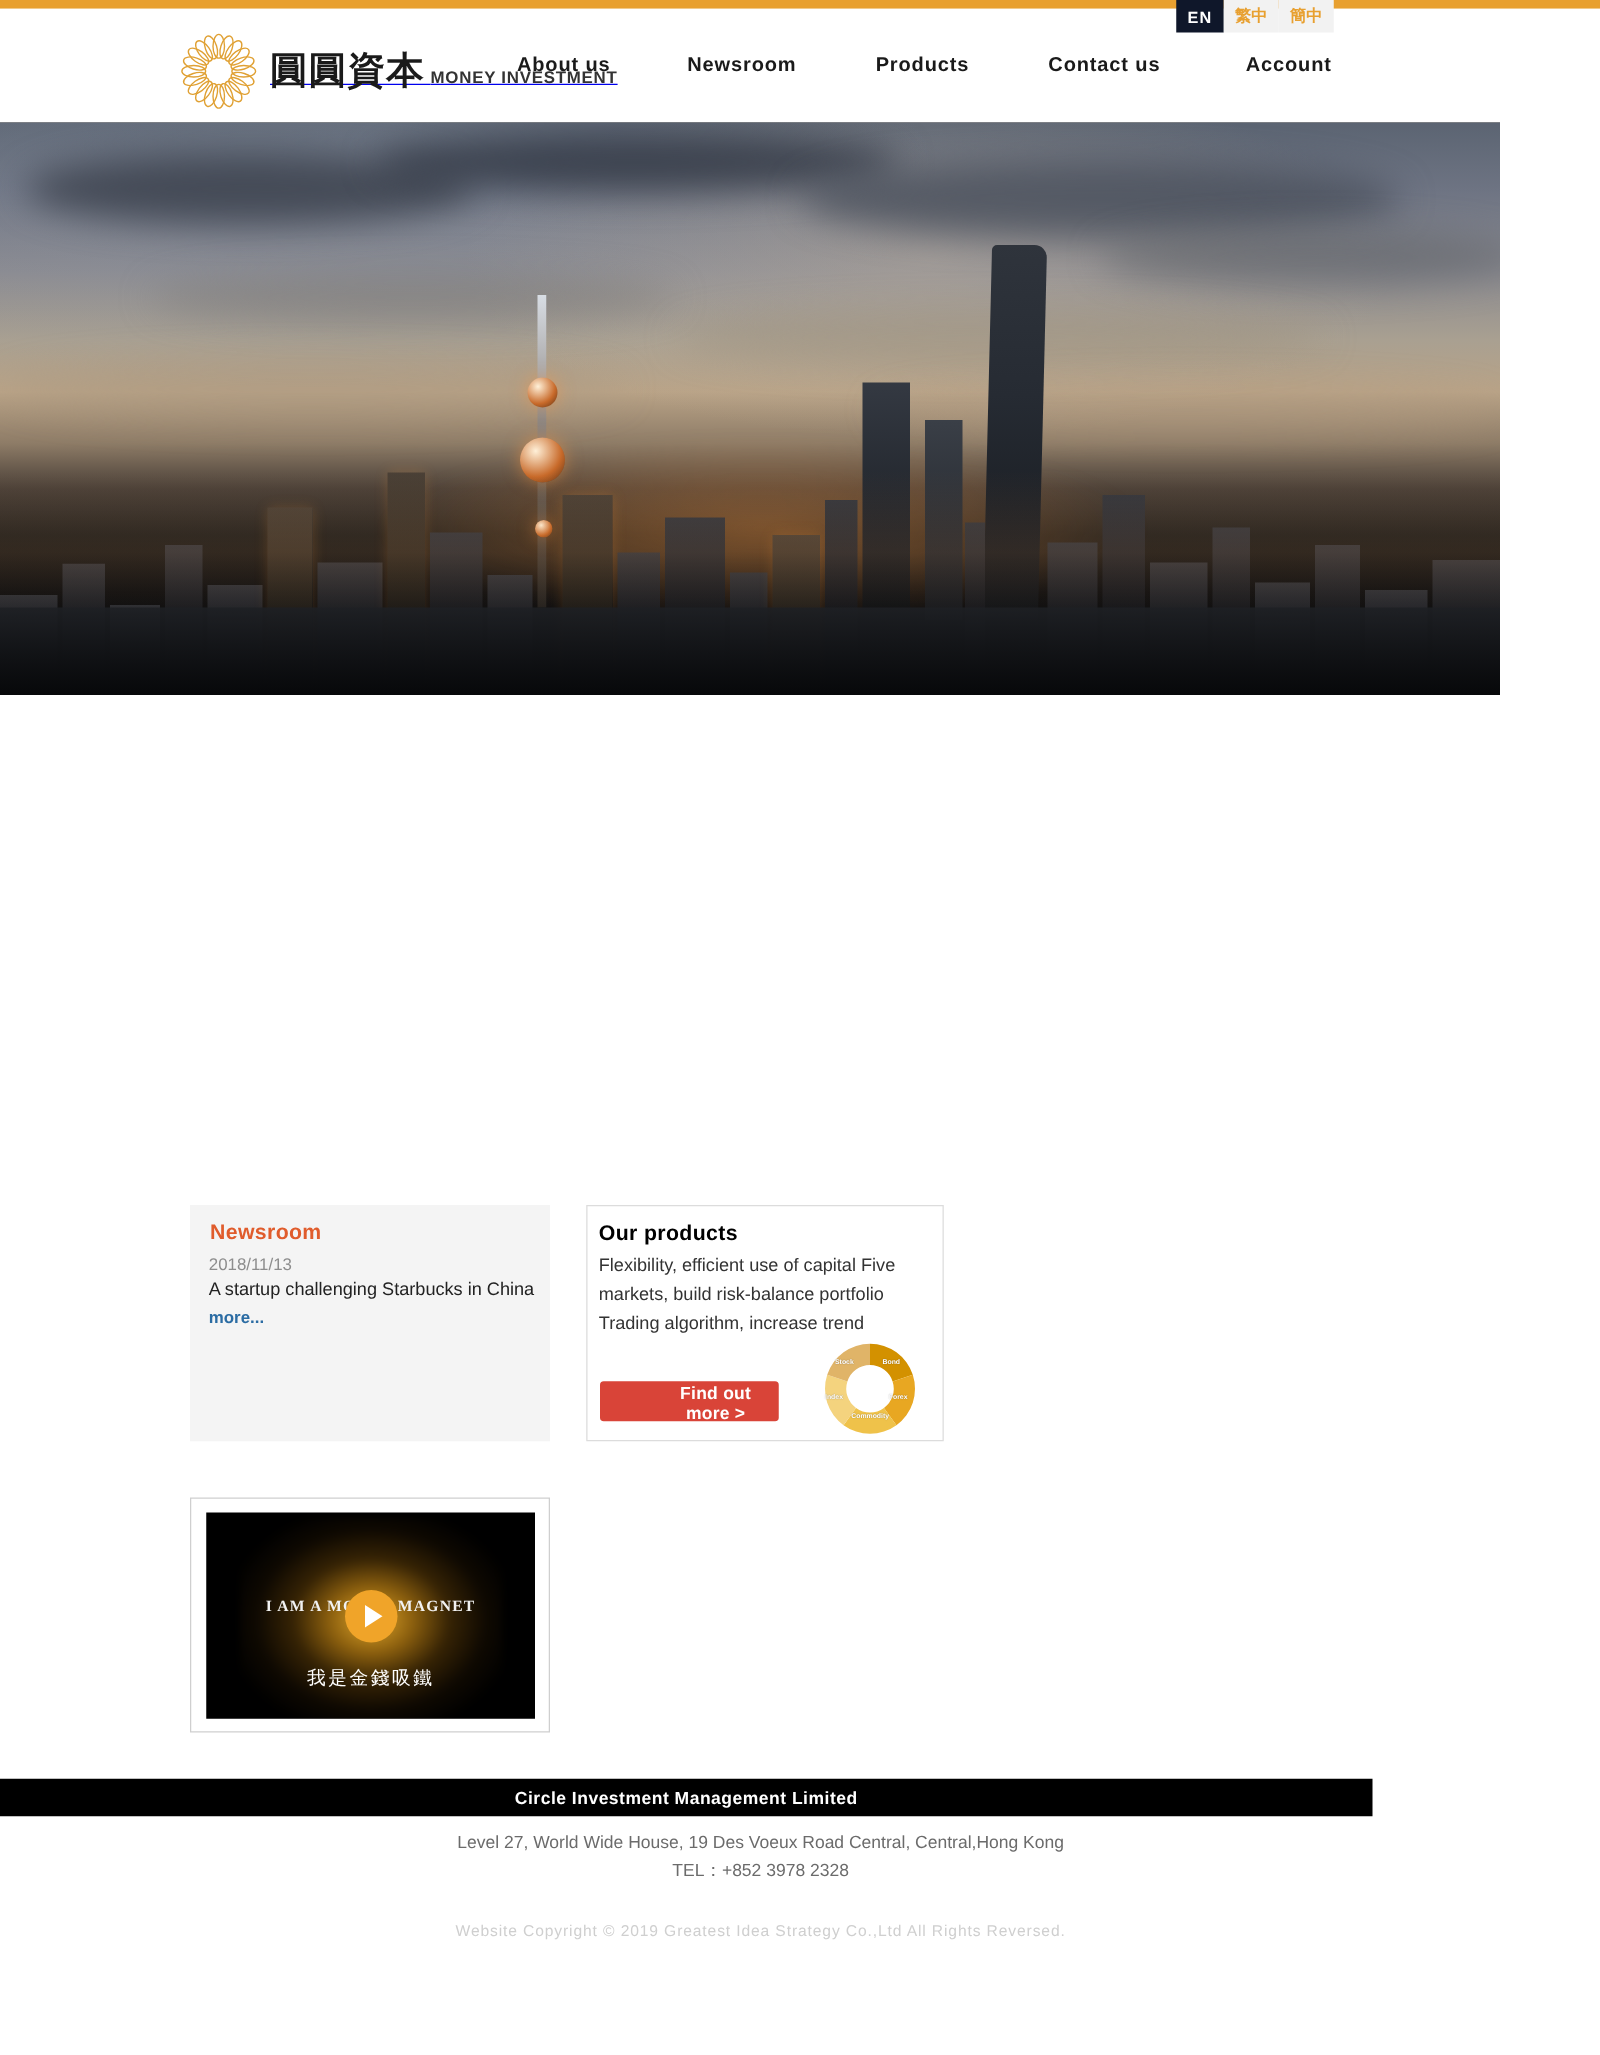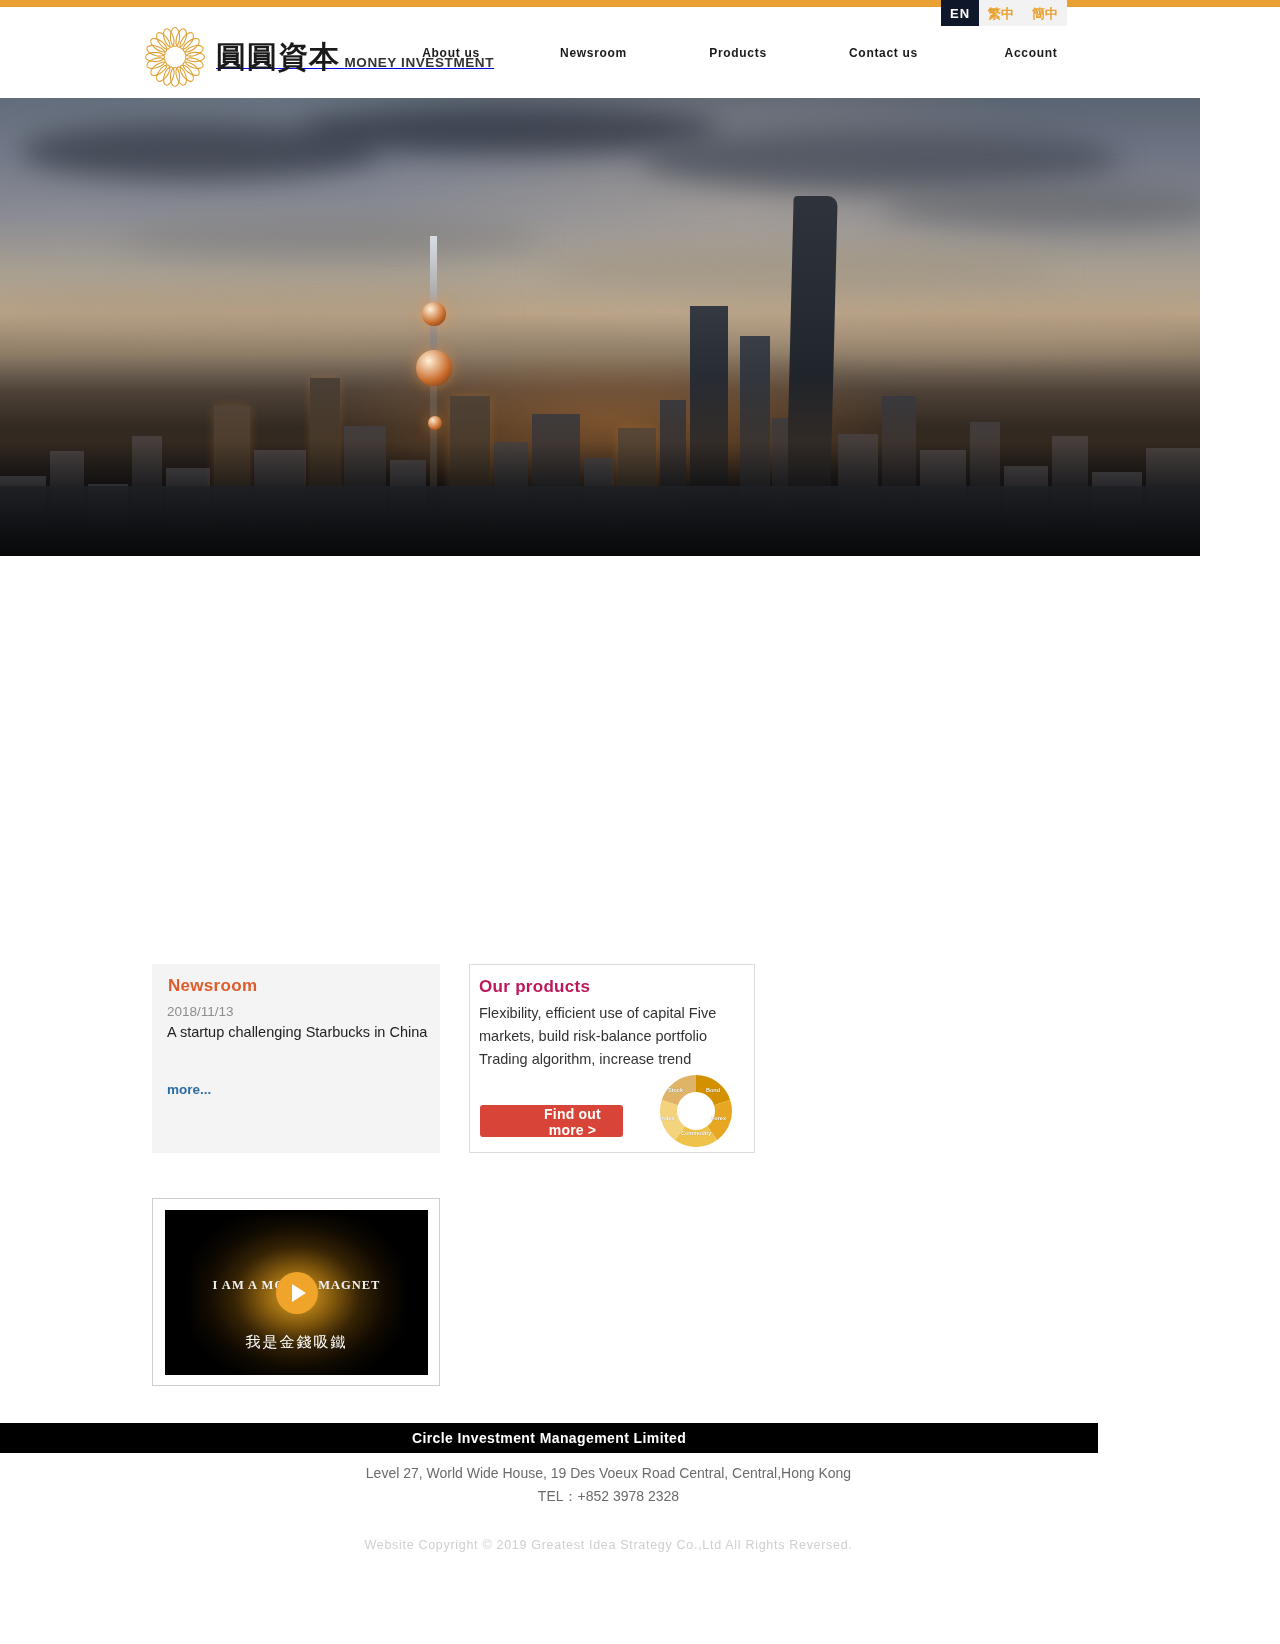--- a/index.html
+++ b/index.html
@@ -74,21 +74,21 @@
     margin-top: 1px;
   }
 
   .nav {
     position: absolute; left: 380px; top: 0;
     height: 91px;
     display: flex; align-items: center;
   }
   .nav a {
     display: block;
-    font-size: 12px;
+    font-size: 16px;
     font-weight: bold;
     color: #1a1a1a;
     text-decoration: none;
     letter-spacing: 0.7px;
     text-align: center;
   }
   .nav a.n0 { width: 142px; }
   .nav a.n1 { width: 143px; }
   .nav a.n2 { width: 146px; }
   .nav a.n3 { width: 145px; }
@@ -205,33 +205,32 @@
   .news-headline {
     position: absolute; left: 15px; top: 60px;
     font-size: 14.5px; color: #222222;
     white-space: nowrap;
     width: 420px;
   }
   .news-more {
     position: absolute; left: 15px; top: 82px;
     font-size: 13.5px; font-weight: bold; color: #2b6ca3;
     text-decoration: none;
-    margin-top: 36px;
   }
 
   .card-products {
     position: absolute; left: 469px; top: 964px;
     width: 286px; height: 189px;
     background: #ffffff;
     border: 1px solid #dcdcdc;
     overflow: hidden;
   }
   .card-title-prod {
     position: absolute; left: 9px; top: 12px;
-    font-size: 17px; font-weight: bold; color: #be185d;
+    font-size: 17px; font-weight: bold; color: #000000;
     letter-spacing: 0.3px;
   }
   .prod-line {
     position: absolute; left: 9px;
     font-size: 14.5px; color: #333333;
     white-space: nowrap;
   }
   .prod-line.l0 { top: 40px; }
   .prod-line.l1 { top: 63px; }
   .prod-line.l2 { top: 86px; }

